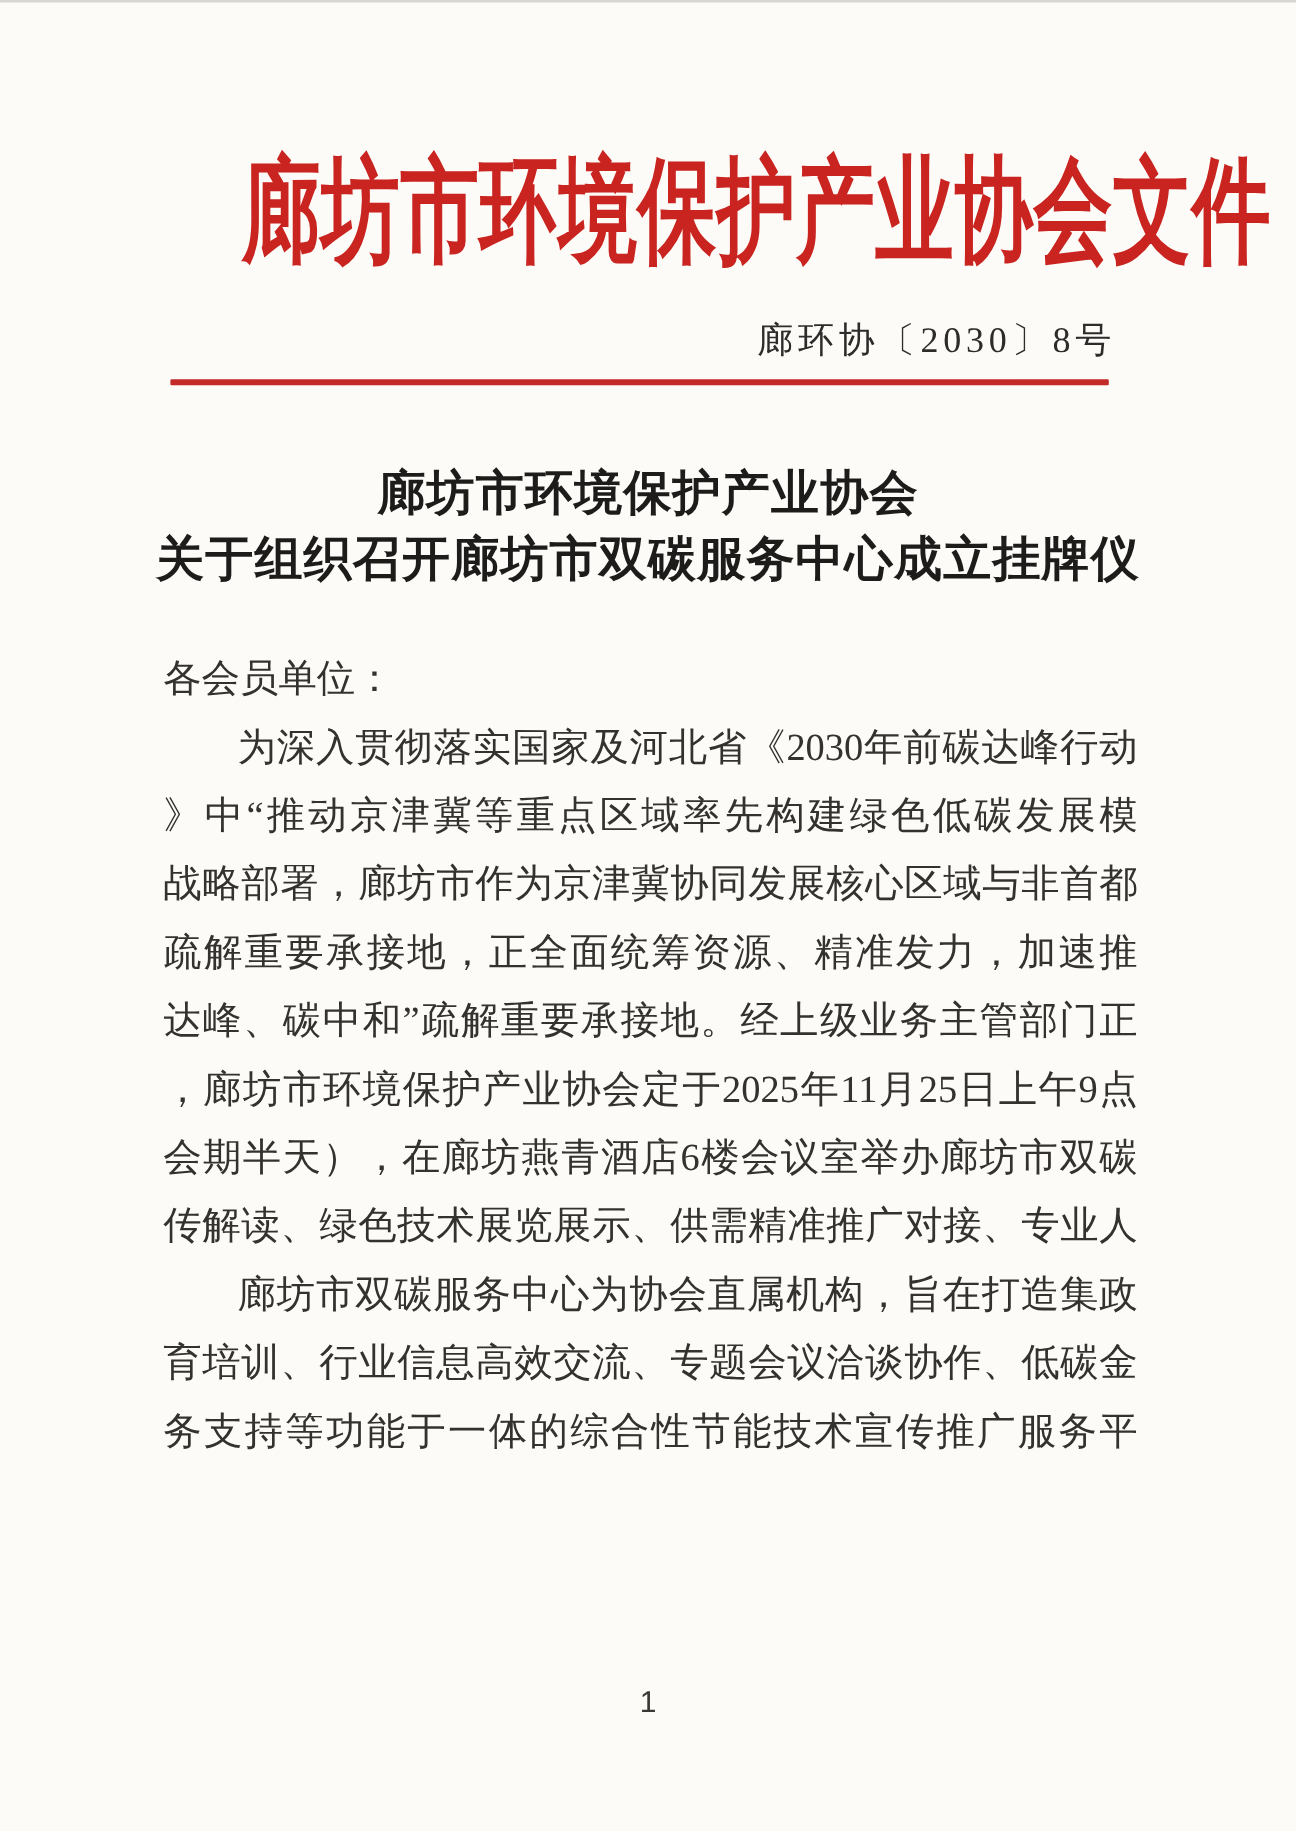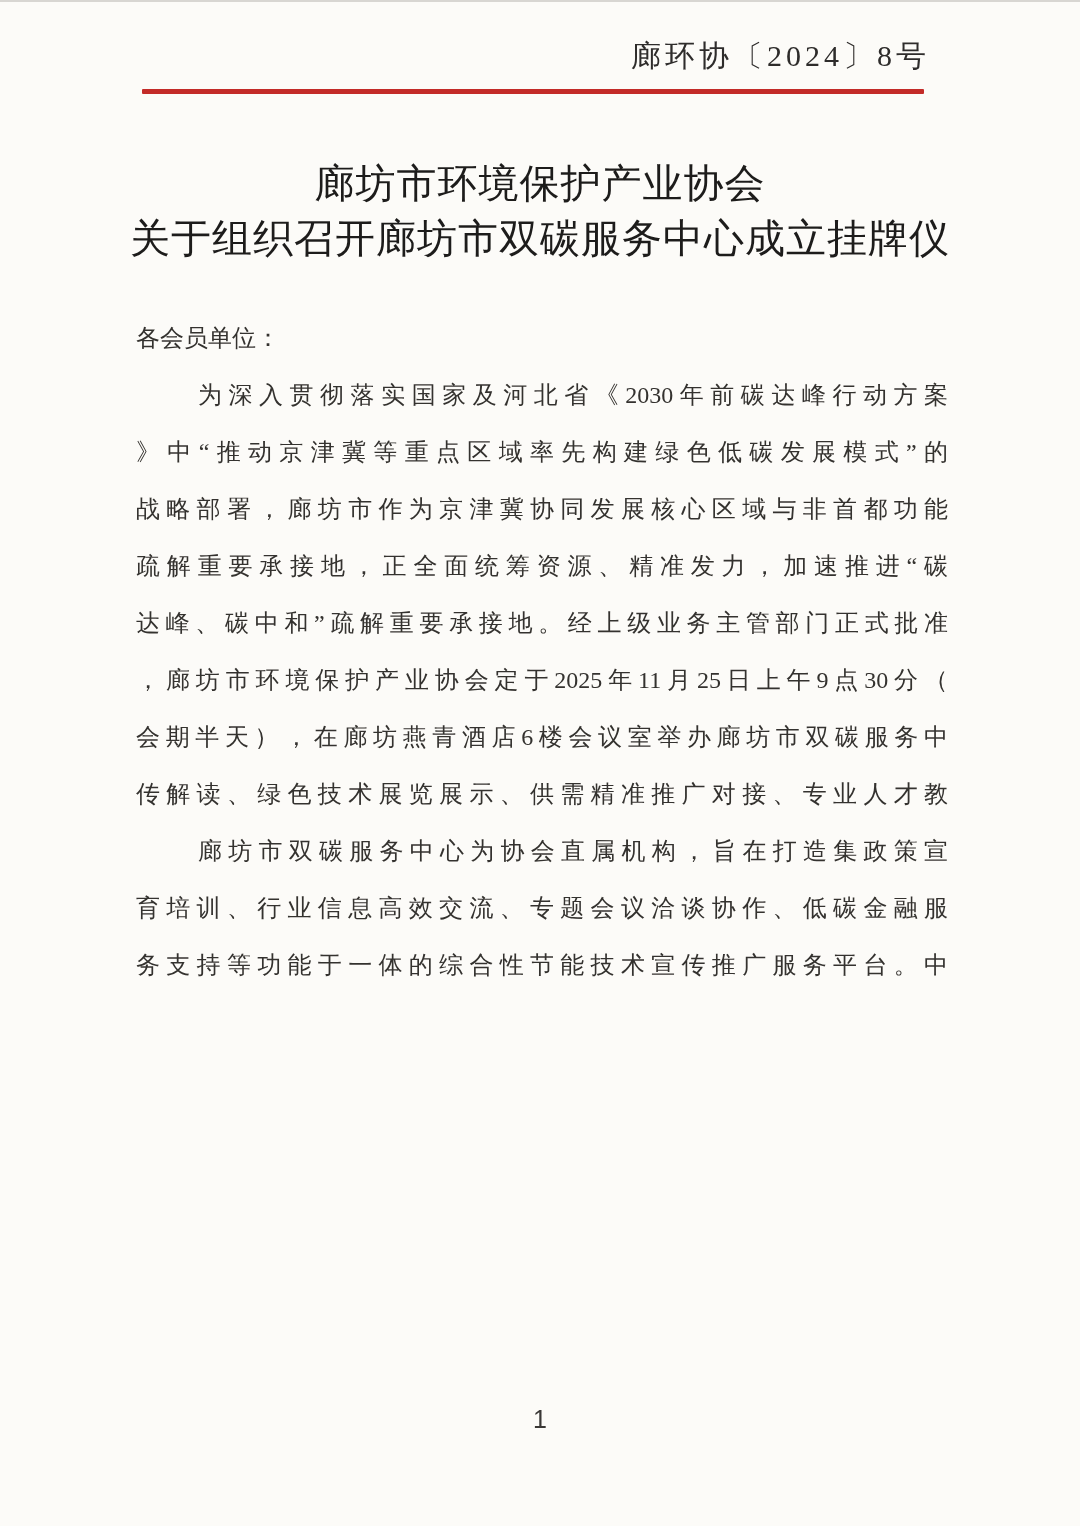--- a/index.html
+++ b/index.html
@@ -42,30 +42,30 @@
     margin-left: 142px;
     width: 782px;
     height: 5px;
     background: #c32b28;
     border-radius: 1px;
   }
   .doc-title {
     margin-top: 62px;
     text-align: center;
     font-size: 40px;
-    font-weight: normal;
+    font-weight: bold;
     color: #1d1c1b;
     line-height: 55px;
     letter-spacing: 1px;
   }
   .body-block {
     width: 812px;
     margin-left: 136px;
     margin-top: 44px;
-    font-size: 24px;
+    font-size: 32px;
     color: #34322f;
     line-height: 57px;
   }
   .bline {
     height: 57px;
     white-space: nowrap;
   }
   .jline {
     text-align: justify;
     text-align-last: justify;
@@ -85,22 +85,25 @@
     font-size: 25px;
     color: #3a3836;
     font-family: "Liberation Sans", sans-serif;
   }
 </style>
 </head>
 <body>
 
 <div class="page">
 
+  <div class="red-header">
+    <span class="stretch">廊坊市环境保护产业协会文件</span>
+  </div>
 
-  <div class="doc-number">廊环协〔2024〕8号</div>
+  <div class="doc-number">廊环协〔2030〕8号</div>
 
   <div class="red-line"></div>
 
   <div class="doc-title">
     <div>廊坊市环境保护产业协会</div>
     <div>关于组织召开廊坊市双碳服务中心成立挂牌仪</div>
   </div>
 
   <div class="body-block">
     <div class="bline plain">各会员单位：</div>

